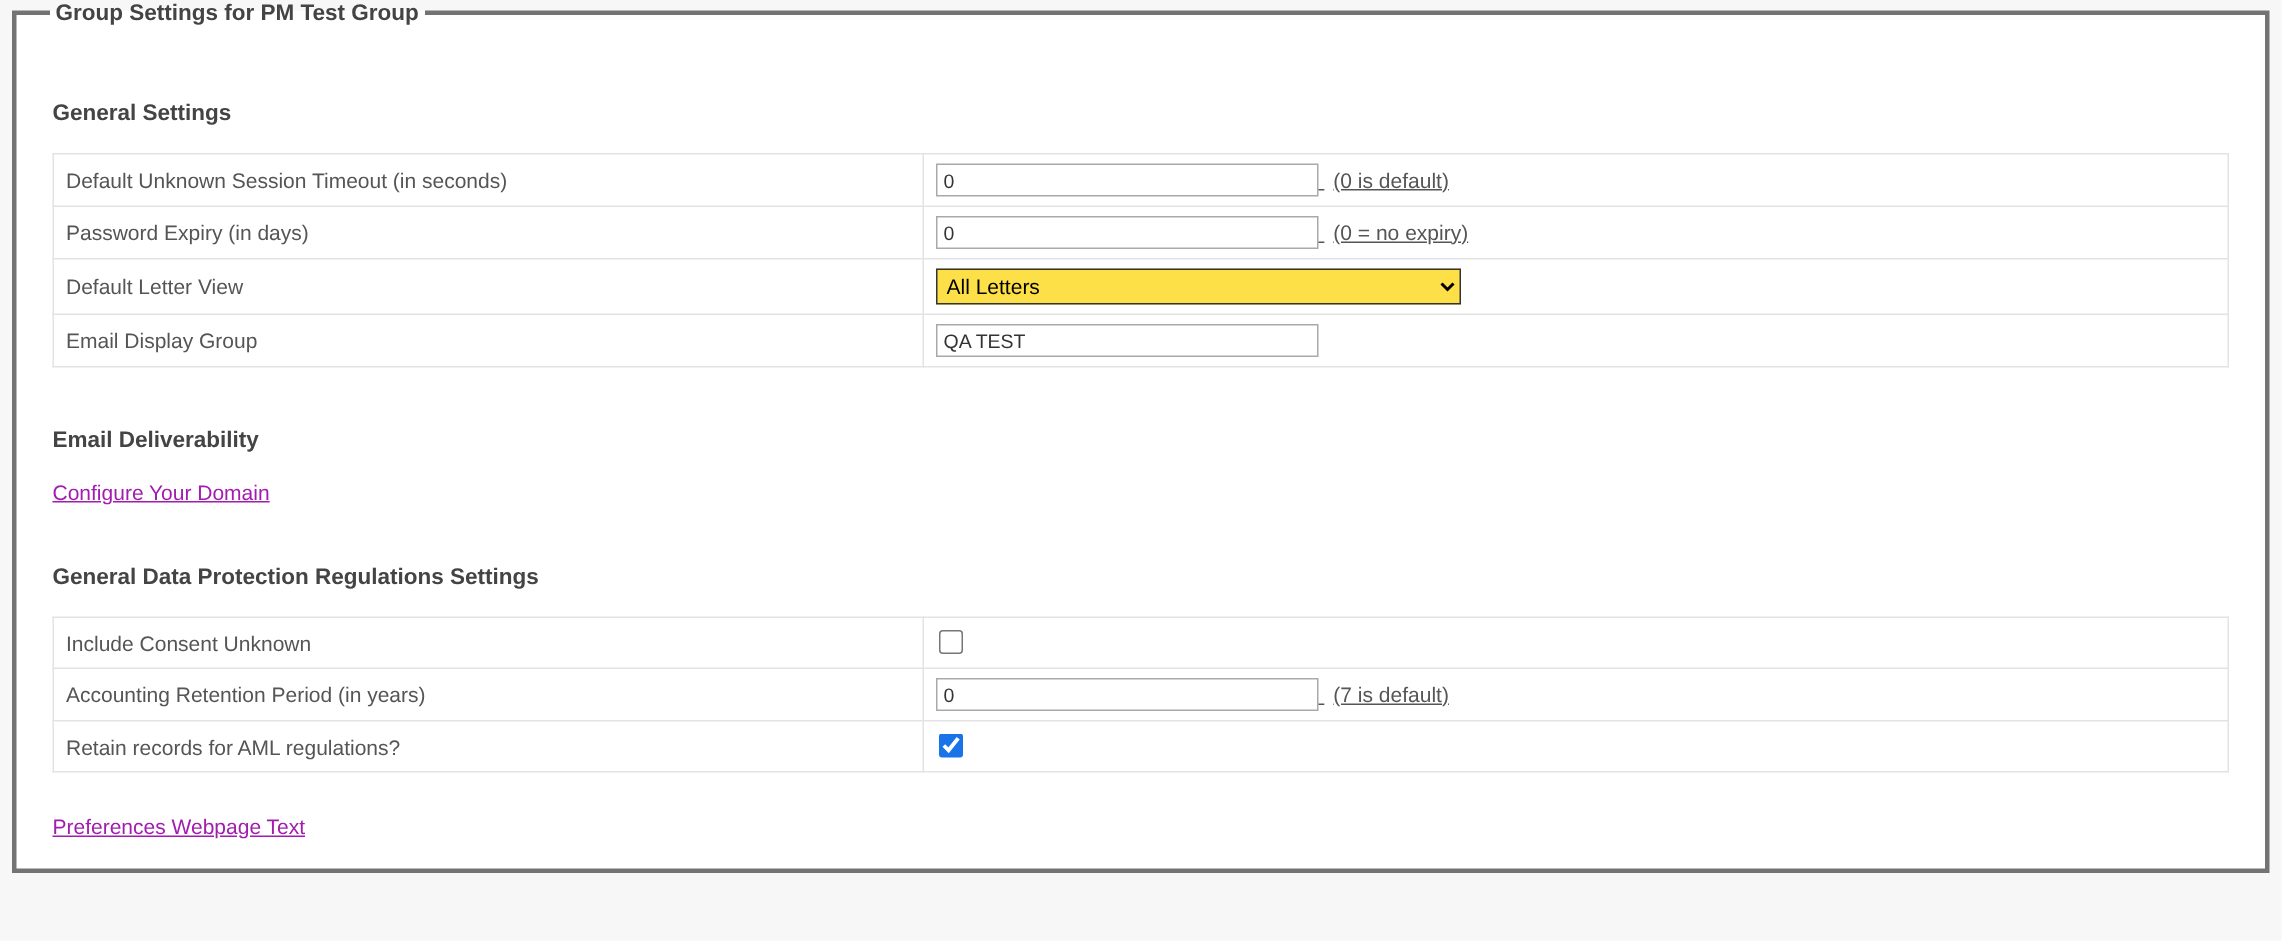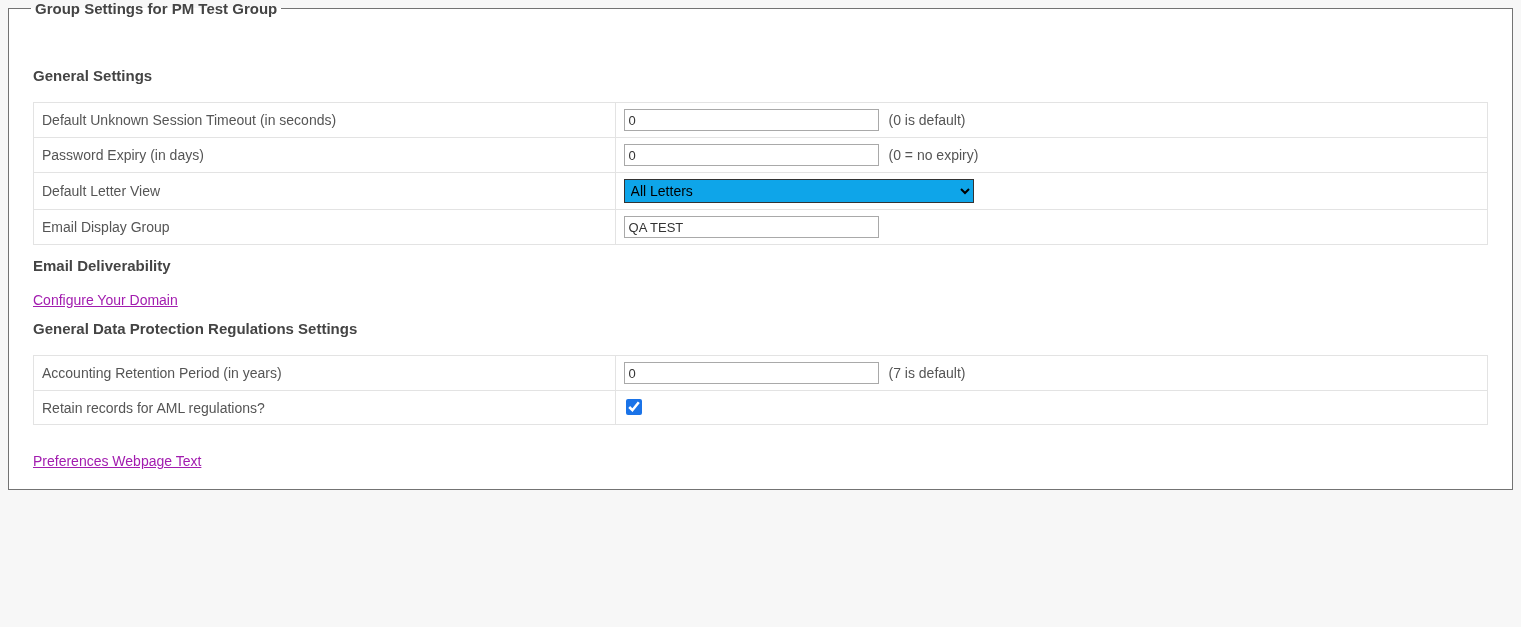--- a/index.html
+++ b/index.html
@@ -11,36 +11,36 @@
       font-family: "Segoe UI", Arial, sans-serif;
       font-size: 14px;
       color: #333;
       background: #f7f7f7;
       width: 1521px;
     }
     .outer {
       padding: 0 8px 8px 8px;
     }
     fieldset.panel {
-      border: 1px solid #737373;
+      border: 3px solid #737373;
       background: #ffffff;
       padding: 18px 24px 20px 24px;
     }
     legend.legend {
       font-weight: 600;
       color: #444;
       font-size: 15px;
       padding: 0 4px;
       margin-left: -2px;
     }
     .section-heading {
       font-weight: 600;
       color: #444;
       font-size: 15px;
-      margin-top: 12px;
+      margin-top: 40px;
       margin-bottom: 18px;
     }
     .section-heading.first {
       margin-top: 32px;
     }
     table.settings {
       width: 100%;
       border-collapse: collapse;
       table-layout: fixed;
     }
@@ -49,38 +49,39 @@
       padding: 6px 8px;
       color: #555;
       vertical-align: middle;
       height: 34px;
     }
     table.settings td.label-cell {
       width: 40%;
     }
     table.settings td.value-cell {
       width: 60%;
+      text-decoration: underline;
     }
     input[type="text"] {
       width: 255px;
       height: 22px;
       border: 1px solid #a9a9a9;
       padding: 1px 4px;
       font-family: inherit;
       font-size: 13px;
       color: #333;
     }
     select {
       width: 350px;
       height: 24px;
       border: 1px solid #333;
       font-family: inherit;
       font-size: 14px;
       padding: 1px 2px;
-      background: #0ea5e9;
+      background: #fde047;
     }
     .hint {
       margin-left: 6px;
       color: #555;
     }
     input[type="checkbox"] {
       width: 16px;
       height: 16px;
       accent-color: #1a73e8;
       margin: 2px 0 0 2px;
@@ -141,20 +142,26 @@
 
     <div class="section-heading">Email Deliverability</div>
     <div class="link-block">
       <a href="#" class="text-link">Configure Your Domain</a>
     </div>
 
     <div class="section-heading">General Data Protection Regulations Settings</div>
 
     <table class="settings">
       <tbody>
+          <tr>
+        <td class="label-cell">Include Consent Unknown</td>
+        <td class="value-cell">
+          <input type="checkbox" style="">
+        </td>
+      </tr>
       <tr>
         <td class="label-cell">Accounting Retention Period (in years)</td>
         <td class="value-cell">
           <input type="text" value="0" style="">
           <span class="hint">(7 is default)</span>
         </td>
       </tr>
       <tr>
         <td class="label-cell">Retain records for AML regulations?</td>
         <td class="value-cell">

